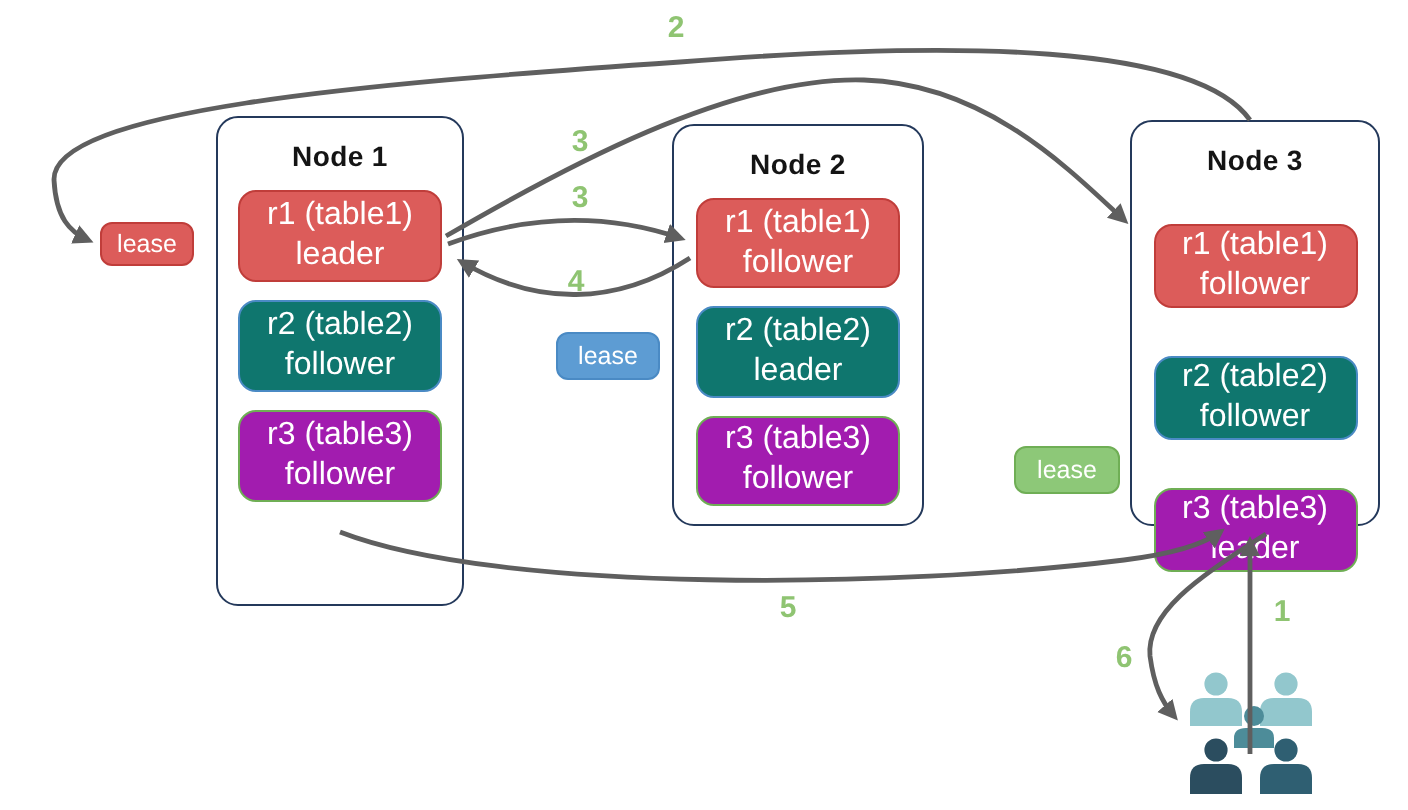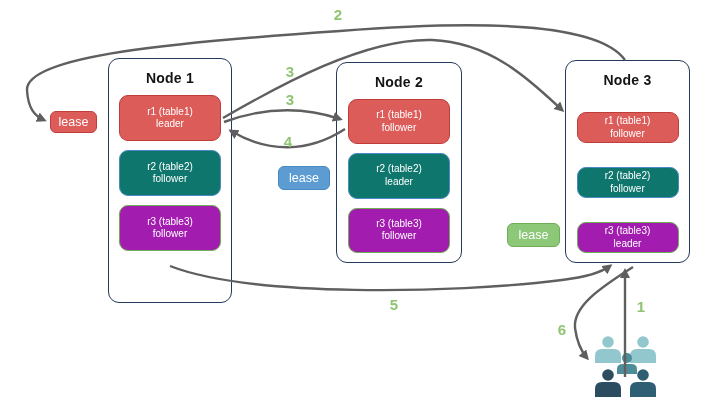--- a/index.html
+++ b/index.html
@@ -10,21 +10,21 @@
   
   .node{
     position:absolute;background:#ffffff;border:1.5px solid #24395b;border-radius:11px;
     box-sizing:border-box;display:flex;flex-direction:column;align-items:center;
     padding-top:11px;z-index:1;
   }
   .node-title{font-size:14px;font-weight:bold;color:#141414;margin-bottom:9px;letter-spacing:.2px;}
   .range{
     width:102px;height:46px;border-radius:9px;box-sizing:border-box;margin-bottom:9px;
     display:flex;flex-direction:column;align-items:center;justify-content:center;
-    color:#ffffff;font-size:10px;line-height:1.25;text-align:center;border:1.5px solid transparent;
+    color:#ffffff;font-size:16px;line-height:1.25;text-align:center;border:1.5px solid transparent;
   }
   .range.red{background:#dc5c5a;border-color:#c03d3a;}
   .range.blue{background:#0f766e;border-color:#4a8ac4;}
   .range.green{background:#a21caf;border-color:#6fae55;}
   
   .lease{
     position:absolute;z-index:3;border-radius:6px;box-sizing:border-box;
     display:flex;align-items:center;justify-content:center;
     color:#ffffff;font-size:12.5px;border:1.5px solid transparent;
   }

